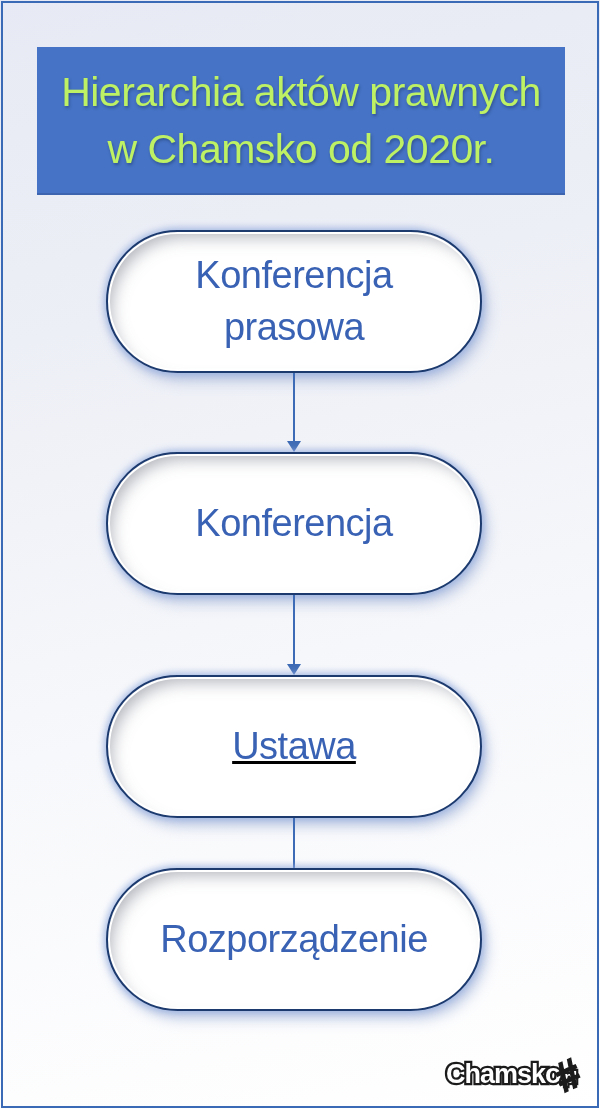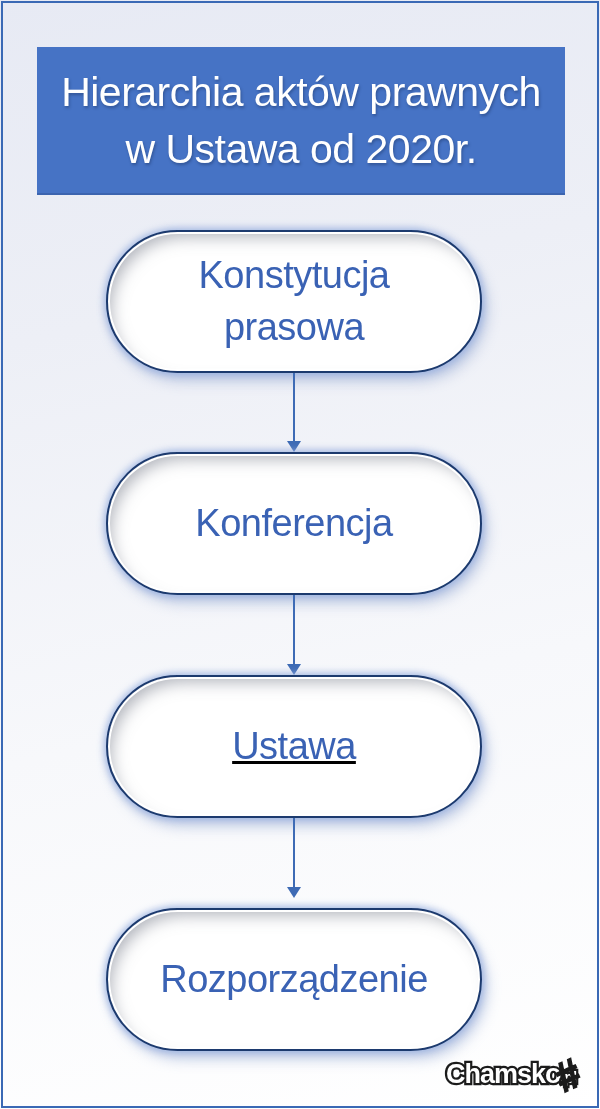--- a/index.html
+++ b/index.html
@@ -19,21 +19,21 @@
   }
   .title-box {
     position:absolute; left:37px; top:47px; width:528px; height:148px;
     background:#4673c5;
     box-shadow:inset 0 -2px 0 rgba(30,55,110,0.25);
     display:flex; flex-direction:column; justify-content:center; align-items:center;
     text-align:center;
   }
   .title-box span {
     display:block;
-    color:#ffffff;
+    color:#bef264;
     font-size:41px;
     line-height:1.38;
     letter-spacing:-0.5px;
     text-shadow:1px 2px 3px rgba(20,40,80,0.40);
     white-space:nowrap;
   }
   .node {
     position:absolute; left:106px; width:376px; height:143px;
     border-radius:80px;
     background:#ffffff;
@@ -43,21 +43,21 @@
       0 0 7px 2px rgba(148,172,222,0.80),
       5px 8px 14px rgba(122,147,199,0.45),
       inset 0 0 0 2px #ffffff,
       inset 7px 9px 16px -4px rgba(98,103,120,0.50);
     display:flex; justify-content:center; align-items:center;
     text-align:center;
   }
   .node-1 { top:230px; }
   .node-2 { top:452px; }
   .node-3 { top:675px;text-decoration:underline; }
-  .node-4 { top:908px; }
+  .node-4 { top:868px; }
   .node-label {
     color:#3a62b4;
     font-size:38px;
     line-height:1.35;
     letter-spacing:-0.5px;
     max-width:305px;
   }
   .arrow {
     position:absolute; left:286px; width:16px;
     display:flex; flex-direction:column; align-items:center;
@@ -97,25 +97,25 @@
 </style>
 </head>
 <body>
 
 <div class="canvas">
 
   <div class="frame"></div>
 
   <header class="title-box">
     <span>Hierarchia aktów prawnych</span>
-    <span>w Ustawa od 2020r.</span>
+    <span>w Chamsko od 2020r.</span>
   </header>
 
   <div class="node node-1">
-    <span class="node-label">Konstytucja prasowa</span>
+    <span class="node-label">Konferencja prasowa</span>
   </div>
 
   <div class="arrow arrow-1">
     <div class="arrow-line"></div>
     <div class="arrow-head"></div>
   </div>
 
   <div class="node node-2">
     <span class="node-label">Konferencja</span>
   </div>

